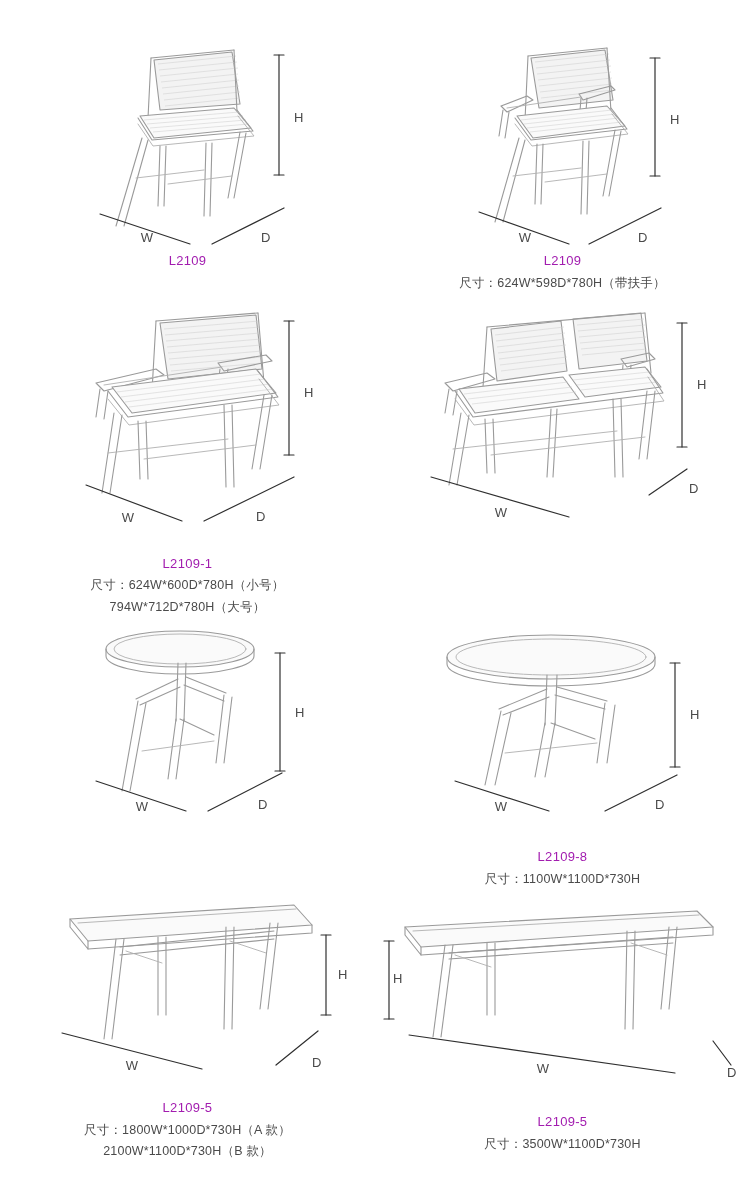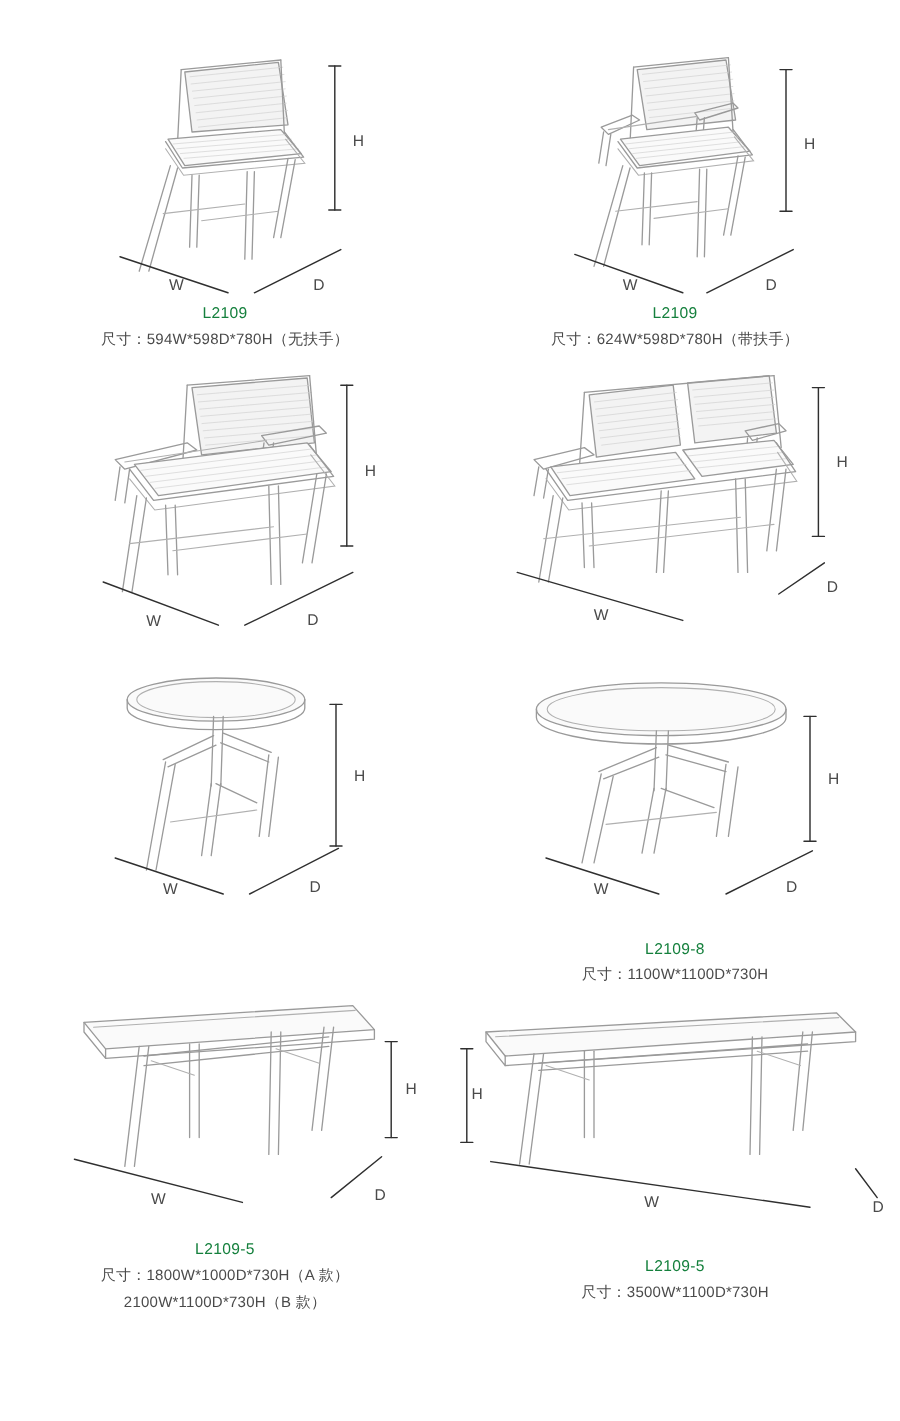--- a/index.html
+++ b/index.html
@@ -40,21 +40,21 @@
     width: 100%;
     height: 100%;
     overflow: visible;
   }
   .caption {
     text-align: center;
     line-height: 1.75;
   }
   .code {
     font-size: 13px;
-    color: #15803d;
+    color: #a21caf;
     letter-spacing: .3px;
   }
   .dims {
     font-size: 12.5px;
     color: #4a4a4a;
     letter-spacing: .2px;
   }
   .dims div { white-space: nowrap; }
 
   
@@ -127,23 +127,20 @@
           <path class="dim" d="M266 175 L276 175"></path>
           <text class="dimlabel" x="286" y="122">H</text>
           <path class="dim" d="M92 214 L182 244"></path>
           <text class="dimlabel" x="139" y="242" text-anchor="middle">W</text>
           <path class="dim" d="M204 244 L276 208"></path>
           <text class="dimlabel" x="253" y="242">D</text>
         </svg>
       </div>
       <div class="caption">
         <div class="code">L2109</div>
-        <div class="dims">
-          <div>尺寸：594W*598D*780H（无扶手）</div>
-        </div>
       </div>
     </div>
 
     <div class="cell">
       <div class="fig" style="height:250px;">
         <svg viewBox="0 0 360 250">
 
           <path class="fillc" d="M148 58 L222 50 L230 100 L156 108 Z"></path>
           <g class="hatch">
             <path d="M152 62 L226 54"></path>
@@ -258,20 +255,27 @@
 
           <path class="dim" d="M281 8 L281 142"></path>
           <path class="dim" d="M276 8 L286 8"></path>
           <path class="dim" d="M276 142 L286 142"></path>
           <text class="dimlabel" x="296" y="84">H</text>
           <path class="dim" d="M78 172 L174 208"></path>
           <text class="dimlabel" x="120" y="209" text-anchor="middle">W</text>
           <path class="dim" d="M196 208 L286 164"></path>
           <text class="dimlabel" x="248" y="208">D</text>
         </svg>
+      </div>
+      <div class="caption">
+        <div class="code">L2109-1</div>
+        <div class="dims">
+          <div>尺寸：624W*600D*780H（小号）</div>
+          <div>794W*712D*780H（大号）</div>
+        </div>
       </div>
     </div>
 
     <div class="cell">
       <div class="fig" style="height:240px;">
         <svg viewBox="0 0 360 240">
 
           <path class="fillc" d="M108 16 L178 8 L184 58 L114 68 Z"></path>
           <g class="hatch">
             <path d="M112 22 L181 14"></path>

